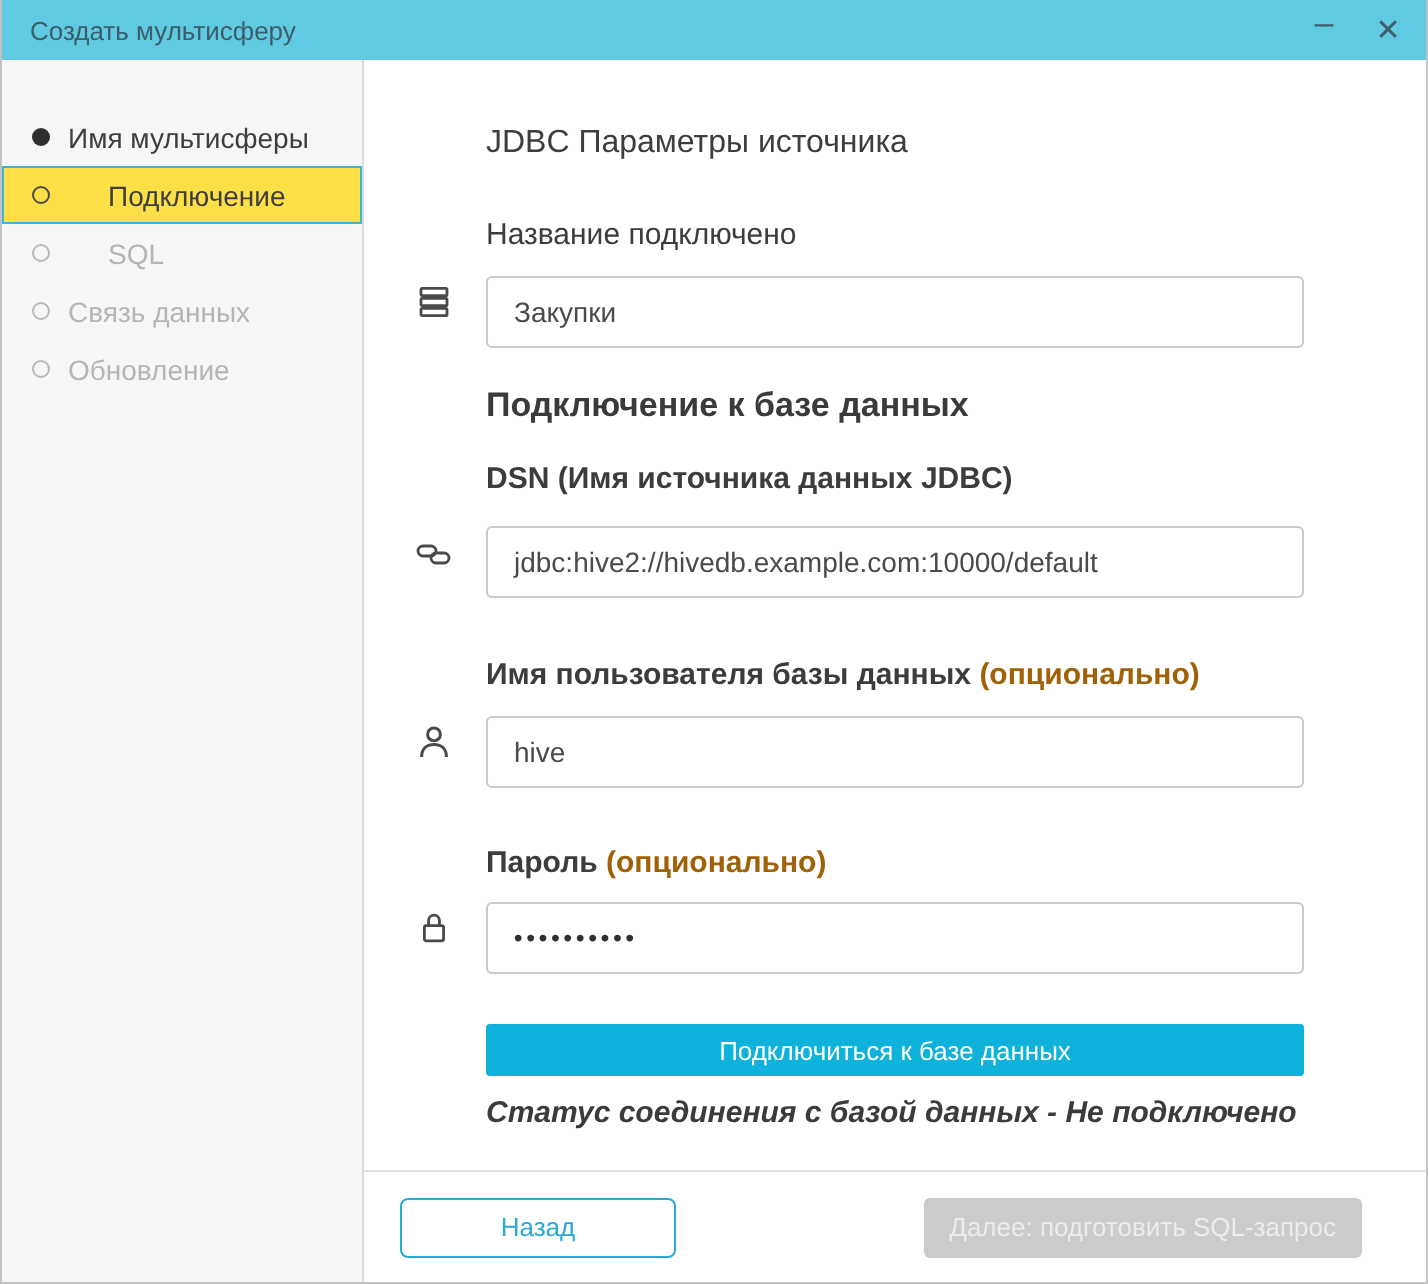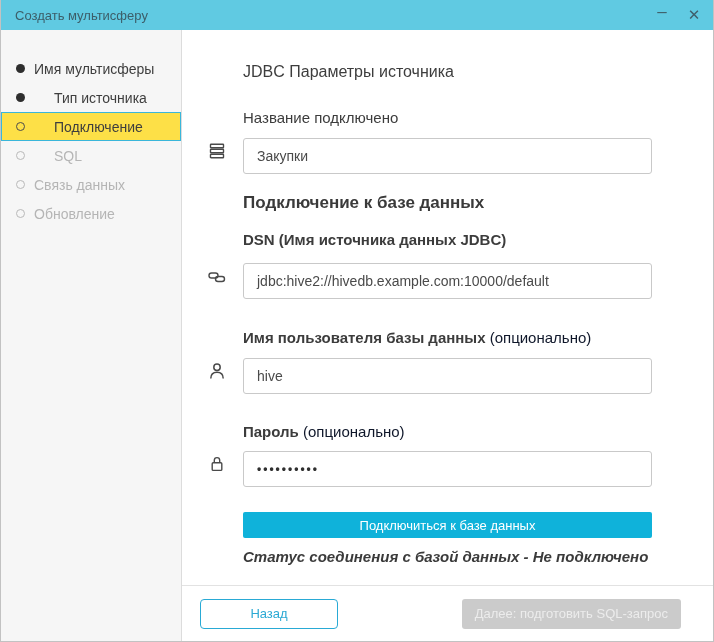--- a/index.html
+++ b/index.html
@@ -36,21 +36,21 @@
   .nav-item.selected{background:#fde047;border:1px solid #3ab6da;}
   .nav-item.disabled{color:#b5b5b5;}
   .nav-item.disabled .bullet.hollow{border-color:#b9b9b9;}
 
   
   .content{flex:1;padding-left:61px;position:relative;}
   .section-title{margin-top:32px;font-size:16px;line-height:19px;color:#3d3d3d;}
   .h2{margin-top:18px;font-size:17px;line-height:21px;font-weight:700;color:#3a3a3a;}
   .field-label{font-size:15px;line-height:18px;color:#3c3c3c;}
   .field-label.bold{font-weight:700;}
-  .field-label .optional{font-weight:400;color:#0f172a;}
+  .field-label .optional{font-weight:700;color:#a16207;}
   .lbl-name{margin-top:28px;}
   .lbl-dsn{margin-top:18px;}
   .lbl-user{margin-top:30px;}
   .lbl-pass{margin-top:29px;}
 
   .field-row{position:relative;width:409px;}
   .textbox{margin-top:11px;width:409px;height:36px;border:1px solid #c9c9c9;border-radius:3px;
            background:#fff;display:flex;align-items:center;padding:0 13px;
            font-size:14px;color:#4a4a4a;white-space:nowrap;overflow:hidden;}
   .row-dsn .textbox{margin-top:14px;}
@@ -86,24 +86,20 @@
     <span class="win-btn min">–</span>
     <span class="win-btn close">✕</span>
   </div>
 
   <div class="body">
 
     <div class="sidebar">
       <div class="nav-item">
         <span class="bullet filled"></span>
         <span class="nav-label">Имя мультисферы</span>
-      </div>
-      <div class="nav-item sub">
-        <span class="bullet filled"></span>
-        <span class="nav-label">Тип источника</span>
       </div>
       <div class="nav-item sub selected">
         <span class="bullet hollow"></span>
         <span class="nav-label">Подключение</span>
       </div>
       <div class="nav-item sub disabled">
         <span class="bullet hollow"></span>
         <span class="nav-label">SQL</span>
       </div>
       <div class="nav-item disabled">

